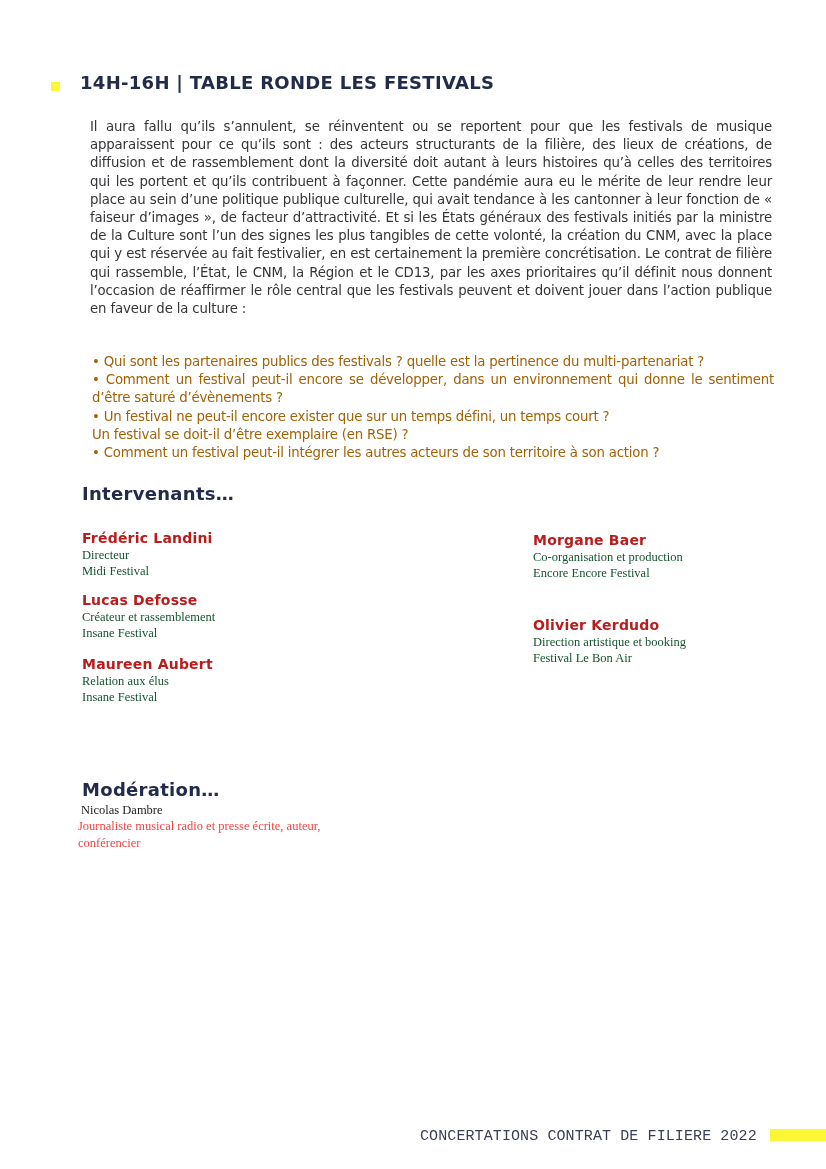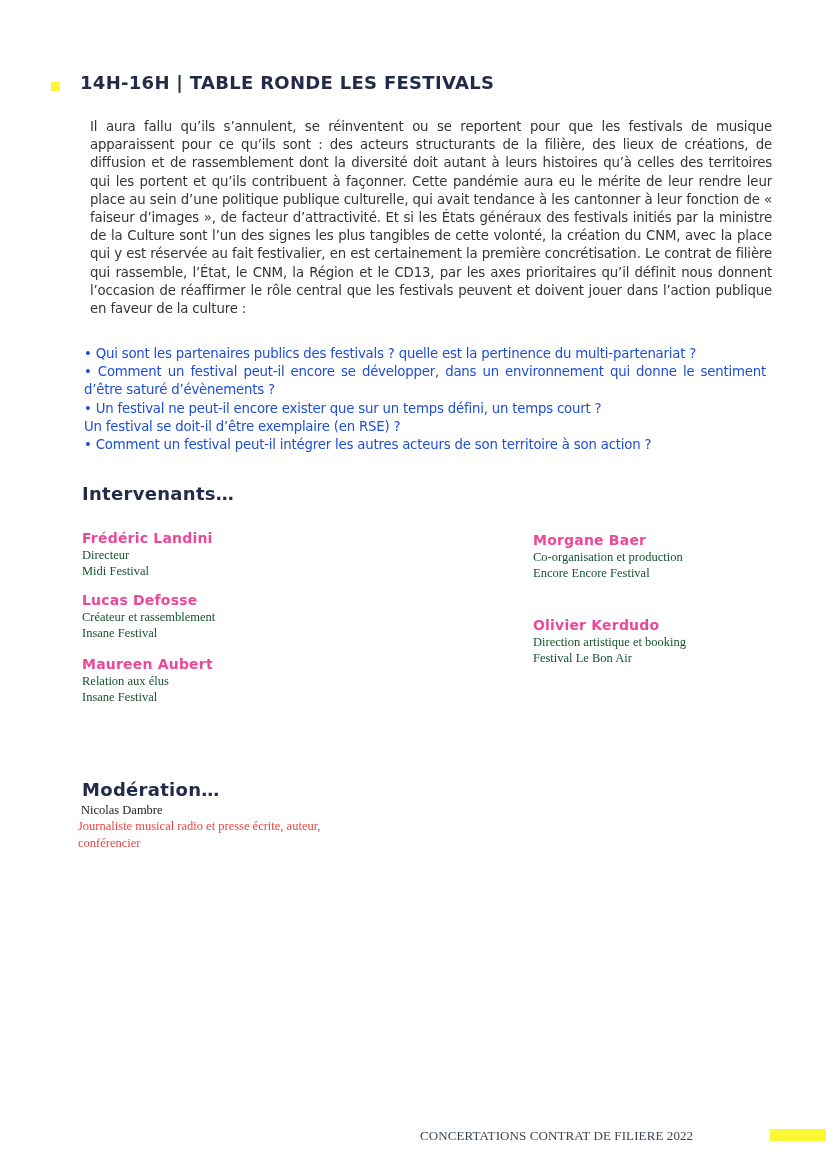--- a/index.html
+++ b/index.html
@@ -47,22 +47,22 @@
       margin: 10px;
       letter-spacing: -0.15px;
     }
     .questions {
       position: absolute;
       left: 76px; top: 341px;
       width: 682px;
       font-family: "DejaVu Sans", sans-serif;
       font-size: 13.3px;
       line-height: 18.2px;
-      color: #1d4ed8;
-      margin: 4px;
+      color: #a16207;
+      margin: 12px;
       padding: 0;
       list-style: none;
       letter-spacing: -0.2px;
     }
     .questions li {
       text-align: justify;
       text-align-last: left;
     }
     .questions li.justified {
       text-align: justify;
@@ -78,21 +78,21 @@
     }
     .h-intervenants { left: 78px; top: 483px; }
     .h-moderation { left: 78px; top: 779px; }
     .speaker {
       position: absolute;
     }
     .speaker .name {
       font-family: "DejaVu Sans", sans-serif;
       font-weight: bold;
       font-size: 14px;
-      color: #ec4899;
+      color: #b91c1c;
       line-height: 18px;
       white-space: nowrap;
       letter-spacing: 0.2px;
     }
     .speaker .line {
       font-family: "Liberation Serif", serif;
       font-size: 12.5px;
       color: #14532d;
       line-height: 16px;
       white-space: nowrap;
@@ -117,22 +117,22 @@
       left: 74px; top: 818px;
       width: 290px;
       font-family: "Liberation Serif", serif;
       font-size: 12.5px;
       color: #ef4444;
       line-height: 16.5px;
     }
     .footer-text {
       position: absolute;
       left: 416px; top: 1128px;
-      font-family: Liberation Serif, serif;
-      font-size: 13px;
+      font-family: Liberation Mono, monospace;
+      font-size: 15px;
       color: #3a3f55;
       white-space: nowrap;
       letter-spacing: 0.1px;
     }
     .footer-bar {
       position: absolute;
       left: 766px; top: 1129px;
       width: 60px; height: 12px;
       background: #fbf734;
     }

